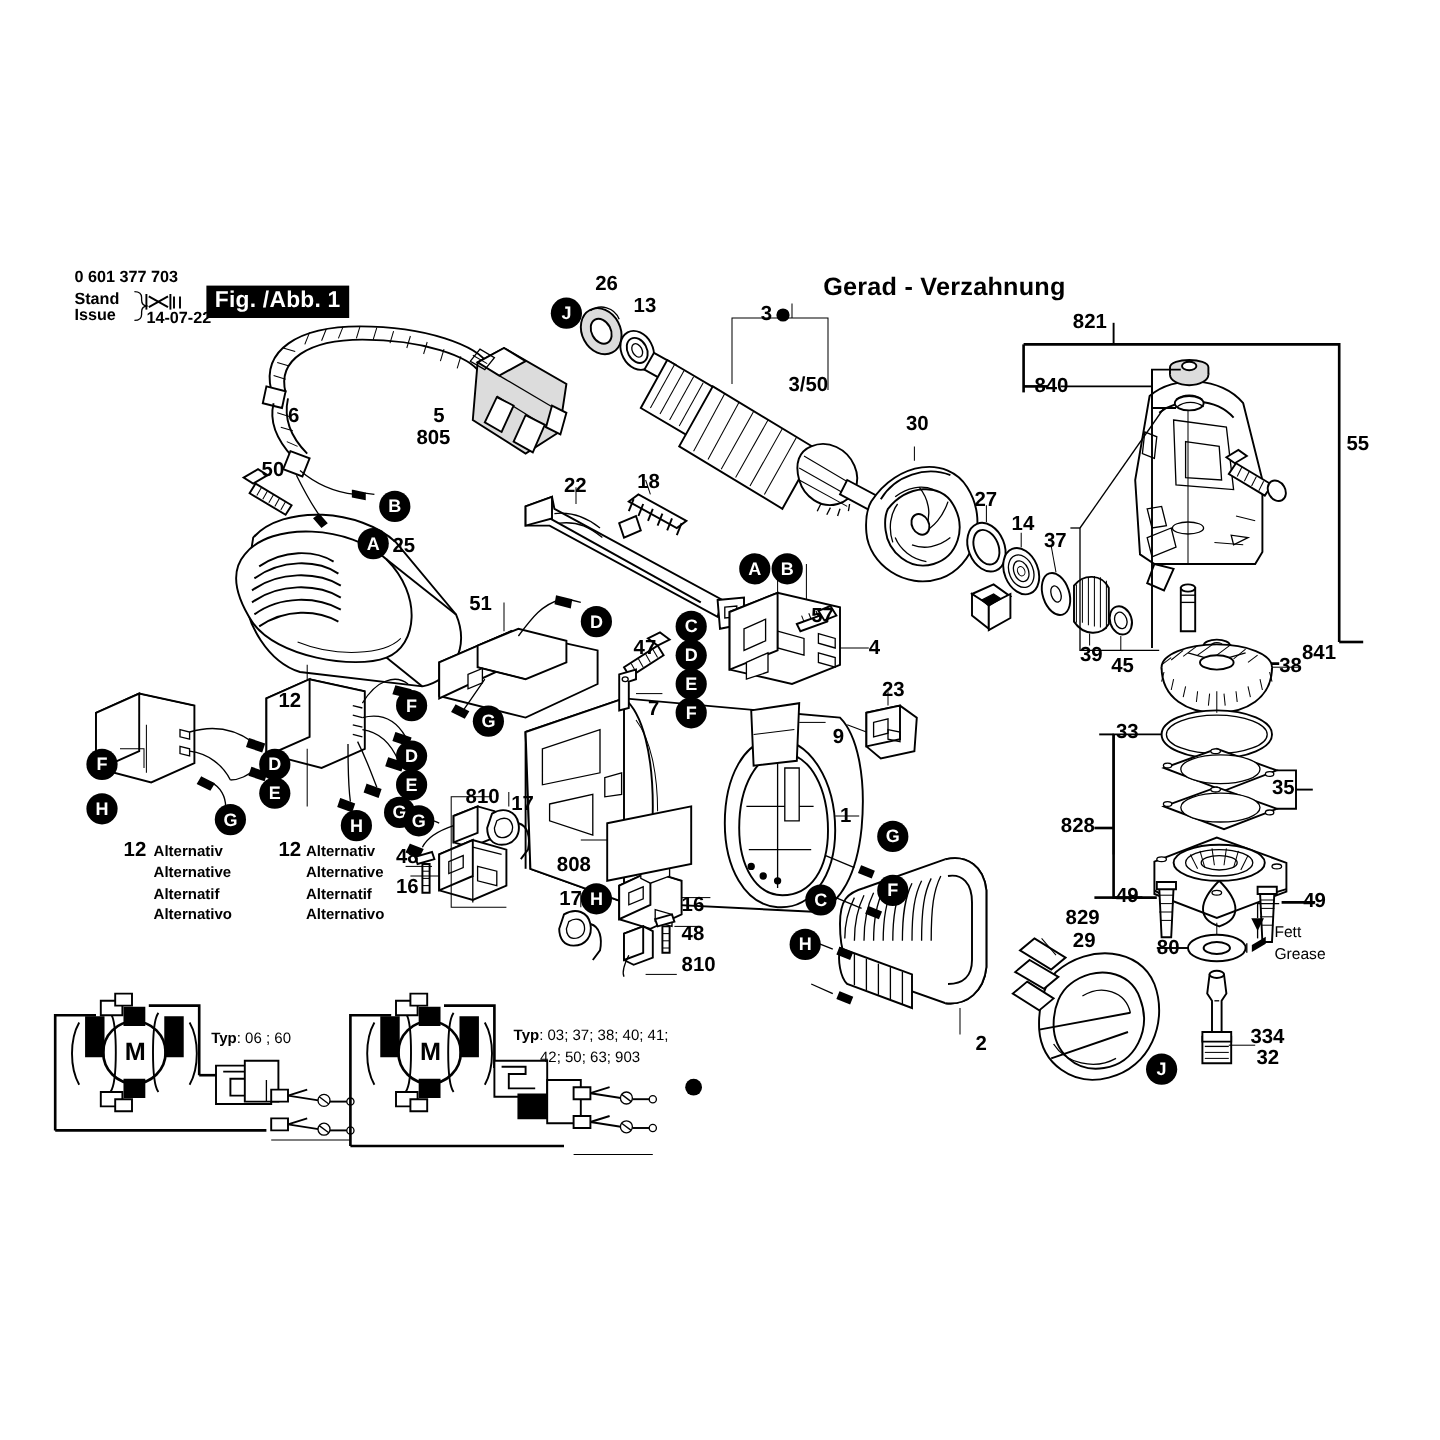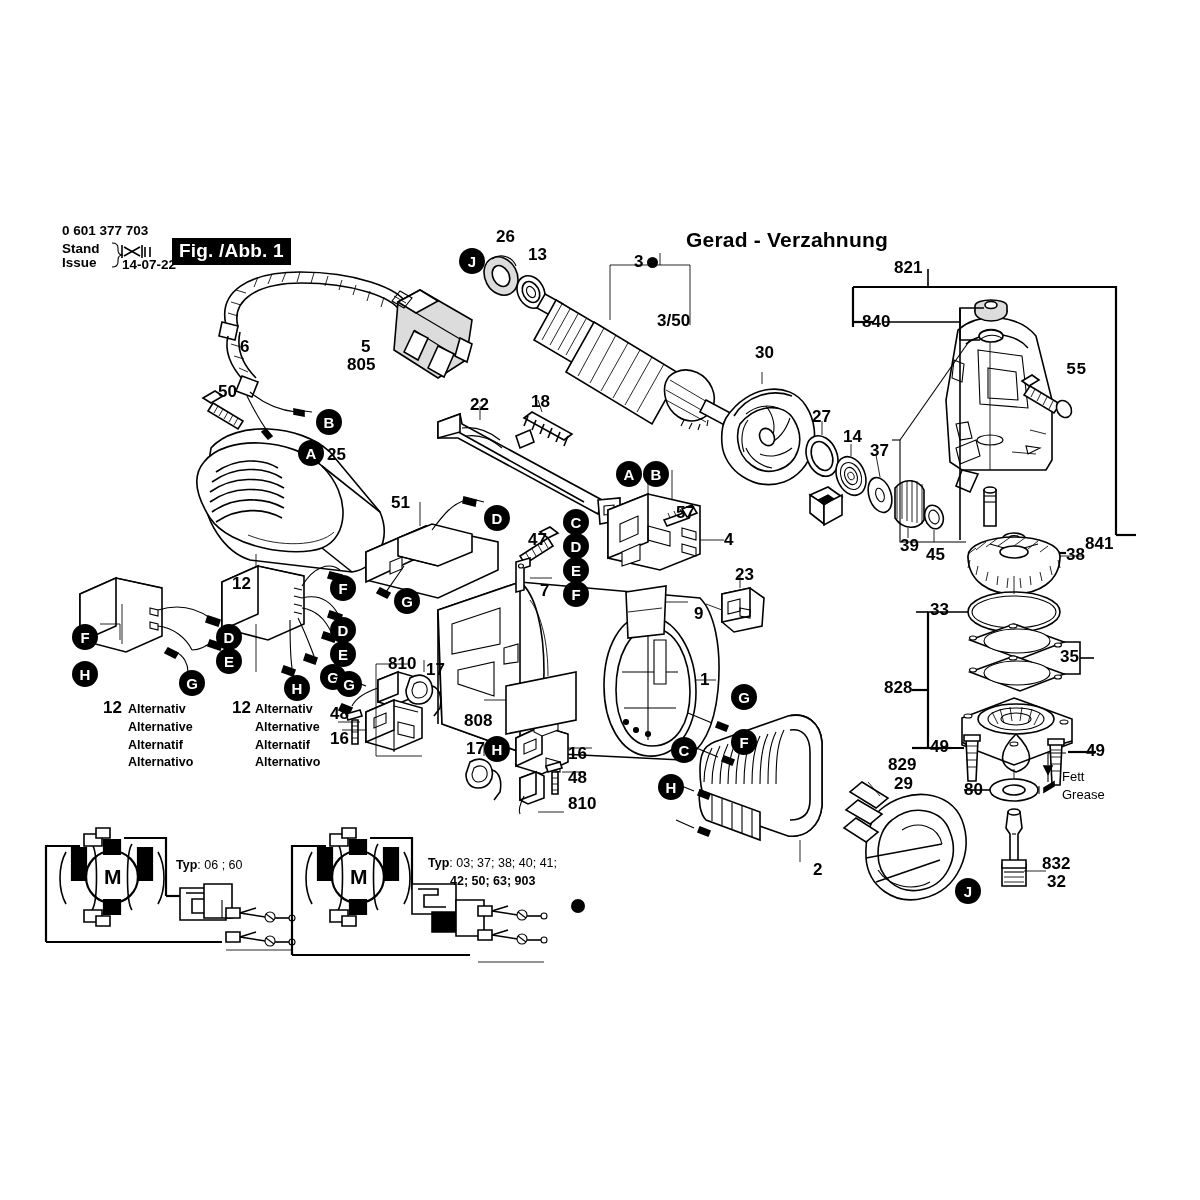--- a/index.html
+++ b/index.html
@@ -837,32 +837,32 @@
   <div class="lbl num" style="left:657px;top:312px;">3/50</div>
   <div class="lbl num" style="left:755px;top:344px;">30</div>
   <div class="lbl num" style="left:812px;top:408px;">27</div>
   <div class="lbl num" style="left:843px;top:428px;">14</div>
   <div class="lbl num" style="left:870px;top:442px;">37</div>
   <div class="lbl num" style="left:900px;top:537px;">39</div>
   <div class="lbl num" style="left:926px;top:546px;">45</div>
 
   <div class="lbl num" style="left:894px;top:259px;">821</div>
   <div class="lbl num" style="left:862px;top:313px;">840</div>
-  <div class="lbl num" style="left:1066px;top:361px;font-family:Liberation Mono, monospace;">55</div>
+  <div class="lbl num" style="left:1122px;top:361px;">55</div>
   <div class="lbl num" style="left:1085px;top:535px;">841</div>
   <div class="lbl num" style="left:1066px;top:546px;">38</div>
   <div class="lbl num" style="left:930px;top:601px;">33</div>
   <div class="lbl num" style="left:1060px;top:648px;">35</div>
   <div class="lbl num" style="left:884px;top:679px;">828</div>
   <div class="lbl num" style="left:930px;top:738px;">49</div>
   <div class="lbl num" style="left:1086px;top:742px;">49</div>
   <div class="lbl num" style="left:964px;top:781px;text-align:right;">80</div>
   <div class="lbl num" style="left:888px;top:756px;">829</div>
   <div class="lbl num" style="left:894px;top:775px;">29</div>
-  <div class="lbl num" style="left:1042px;top:855px;">832</div>
+  <div class="lbl num" style="left:1042px;top:855px;">334</div>
   <div class="lbl num" style="left:1047px;top:873px;">32</div>
 
   <div class="lbl num" style="left:240px;top:338px;">6</div>
   <div class="lbl num" style="left:361px;top:338px;">5</div>
   <div class="lbl num" style="left:347px;top:356px;">805</div>
   <div class="lbl num" style="left:218px;top:383px;">50</div>
   <div class="lbl num" style="left:327px;top:446px;">25</div>
 
   <div class="lbl num" style="left:470px;top:396px;">22</div>
   <div class="lbl num" style="left:531px;top:393px;">18</div>
@@ -941,21 +941,21 @@
   </div>
 
   <div class="lbl" style="left:104px;top:866px;font-size:21px;">M</div>
   <div class="lbl" style="left:350px;top:866px;font-size:21px;">M</div>
 
   <div class="typ" style="left:176px;top:857px;">
     <b>Typ</b>: <span>06 ; 60</span>
   </div>
   <div class="typ" style="left:428px;top:855px;">
     <div><b>Typ</b>: <span>03; 37; 38; 40; 41;</span></div>
-    <div style="padding-left:22px;font-weight:bold;"><span>42; 50; 63; 903</span></div>
+    <div style="padding-left:22px;"><span>42; 50; 63; 903</span></div>
   </div>
 
 
   <div class="fett" style="left:1062px;top:768px;">
     <div>Fett</div>
     <div>Grease</div>
   </div>
 
 
 </div>

